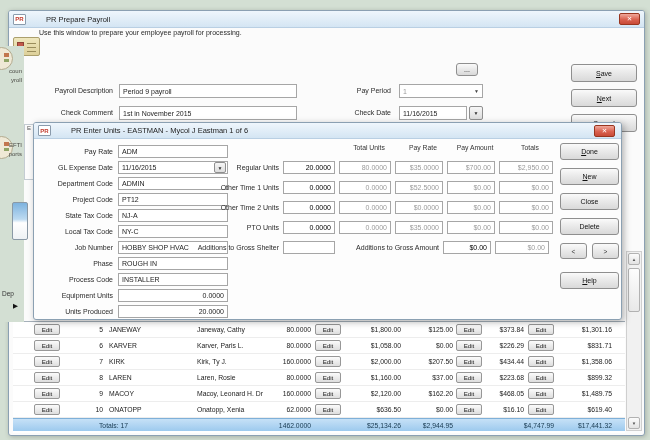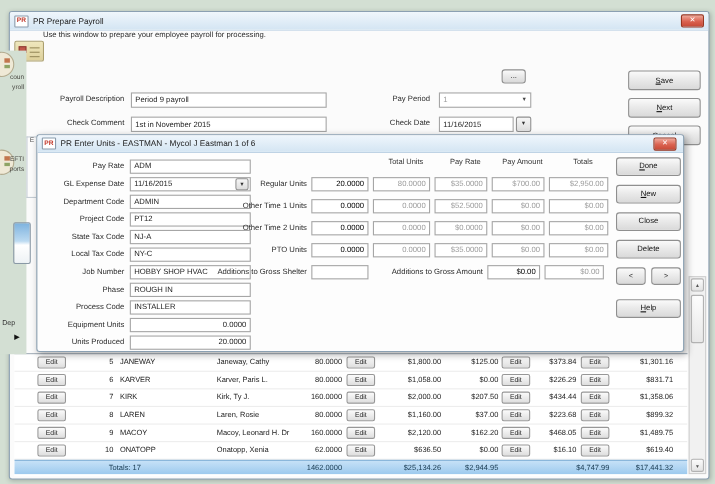--- a/index.html
+++ b/index.html
@@ -13,21 +13,21 @@
 
   
   .win { position:absolute; background:#fbfbfb; border:1px solid #8ba0b2; border-radius:3px; }
   .win-back  { left:8px;  top:10px;  width:637px; height:426px; z-index:1; box-shadow:1px 1px 5px rgba(0,0,0,.22); }
   .win-front { left:33px; top:122px; width:589px; height:198px; z-index:10; box-shadow:2px 2px 7px rgba(0,0,0,.3); background:#fdfdfd; }
 
   .titlebar { height:17px; display:flex; align-items:center; padding:0 4px;
     background:linear-gradient(#eff6fc,#d4e5f3); border-bottom:1px solid #b9cfe3; border-radius:2px 2px 0 0; }
   .winicon { width:13px; height:11px; background:#fff; border:1px solid #8a9bac; border-radius:1px;
     color:#c23b2e; font-size:6px; font-weight:bold; display:flex; align-items:center; justify-content:center; }
-  .wintitle { font-size:7.5px; color:#1d1d1d; margin-left:4px; white-space:nowrap; }
+  .wintitle { font-size:7.5px; color:#1d1d1d; margin-left:20px; white-space:nowrap; }
   .closebtn { margin-left:auto; width:21px; height:12px;
     background:linear-gradient(#f0a89a,#da6250 55%,#c84a37); border:1px solid #99351f; border-radius:2px;
     color:#fff; font-size:6.5px; line-height:10px; text-align:center; cursor:default; }
   .win-front .closebtn { position:absolute; right:6px; top:2px; }
   .win-front .titlebar { height:16px; }
 
   
   .btn { position:absolute; background:linear-gradient(#fafafa,#eaeaea 45%,#d9d9d9);
     border:1px solid #8f8f8f; border-radius:3px; font-size:7px; color:#111;
     display:flex; align-items:center; justify-content:center; font-family:inherit; white-space:nowrap; }

